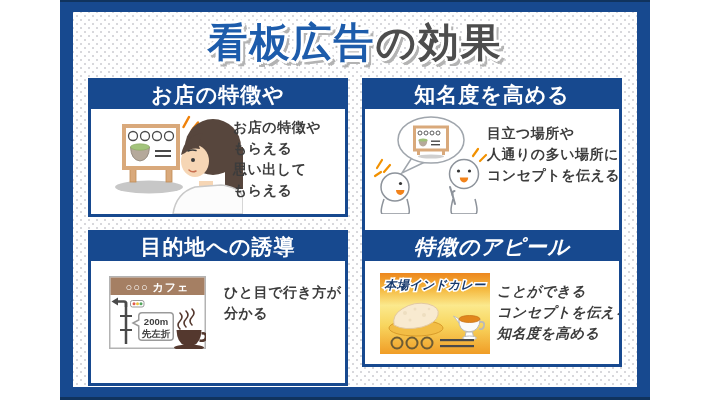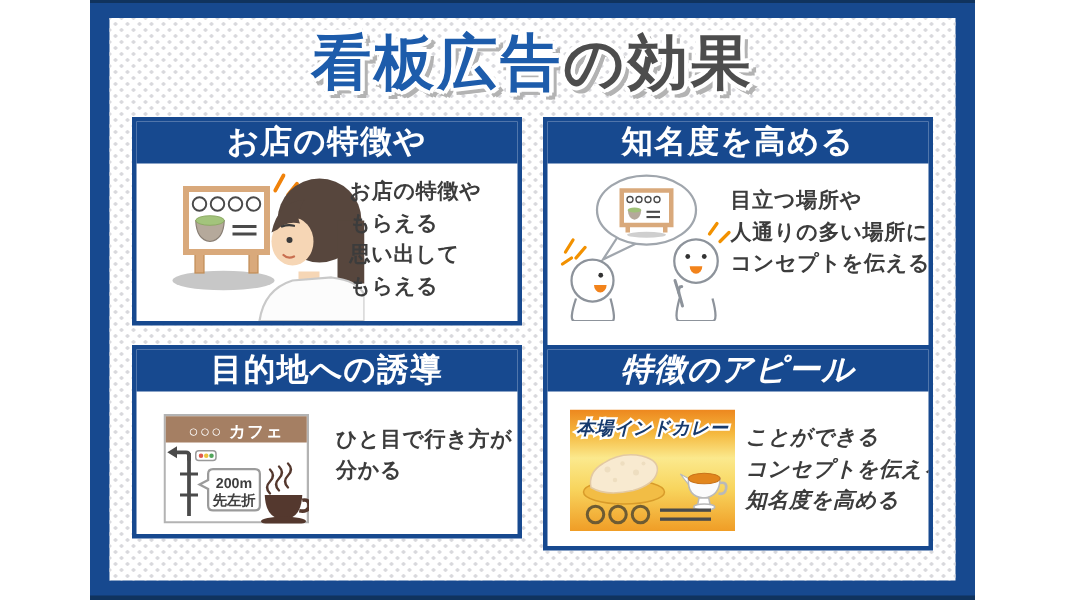--- a/index.html
+++ b/index.html
@@ -31,21 +31,21 @@
       4px 5px 0 #b3b3b3, 2px 5px 0 #b3b3b3, 5px 3px 0 #b3b3b3;
   }
   .t1{color:#1d5cab}
   .t2{color:#4d4d4d}
   .card{
     position:absolute;width:260px;background:#fff;
     border:3px solid #17498f;box-sizing:border-box;
   }
   .card.c1{left:15px;top:66px;height:139px;}
   .card.c2{left:289px;top:66px;height:180px;}
-  .card.c3{left:15px;top:218px;height:129px;}
+  .card.c3{left:15px;top:218px;height:156px;}
   .card.c4{left:289px;top:218px;height:137px;font-style:italic;}
   .card-h{
     height:28px;line-height:28px;background:#17498f;color:#fff;
     text-align:center;font-size:21px;font-weight:800;letter-spacing:1px;
   }
   .card-body{position:relative;overflow:hidden;}
   .c1 .card-body,.c2 .card-body{height:105px;}
   .c3 .card-body,.c4 .card-body{height:103px;padding-left:48px;}
   .illu{position:absolute;}
   .card-text{

